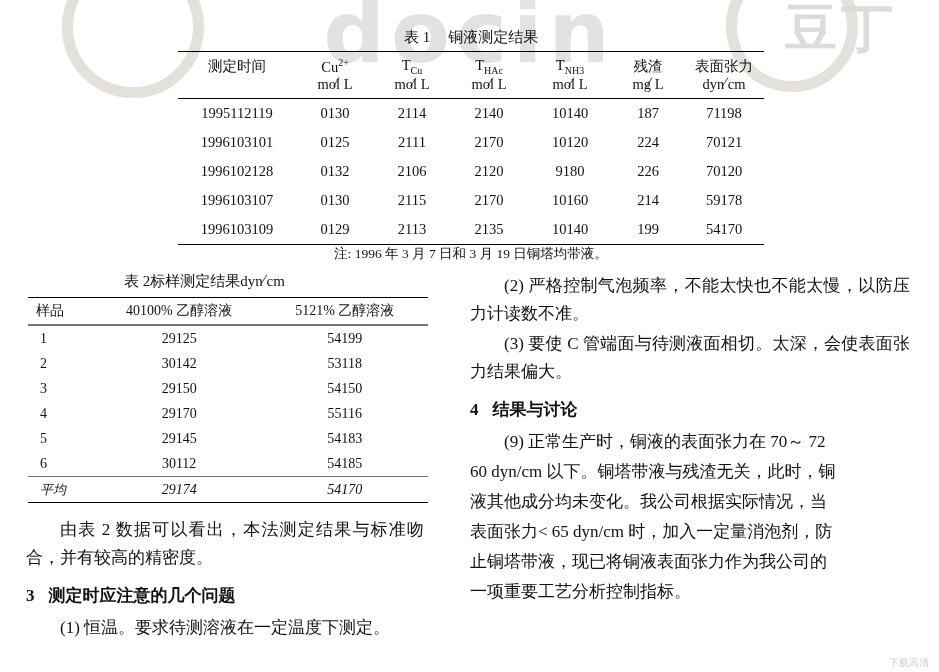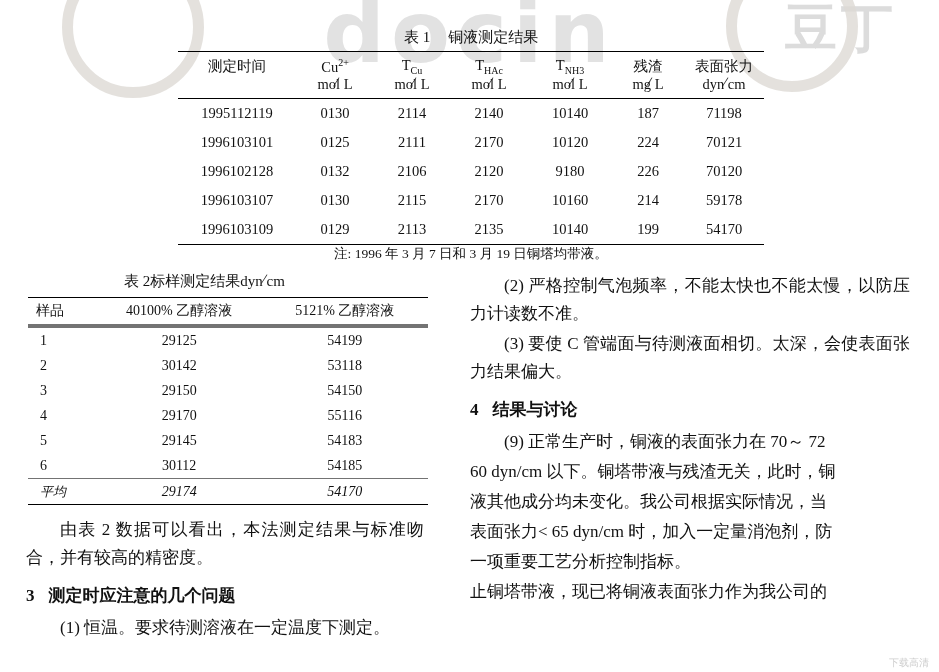--- a/index.html
+++ b/index.html
@@ -152,21 +152,21 @@
     width: 400px;
   }
   #table2 {
     width: 400px;
     border-top: 1.3px solid #000;
     border-bottom: 1.3px solid #000;
     font-size: 14px;
   }
   #table2 .t2-head td {
     padding: 4px 0 4px 0;
-    border-bottom: 4px solid #737373;
+    border-bottom: 2px solid #737373;
   }
   #table2 .t2-head td.c1 { text-align: left; padding-left: 8px; }
   #table2 tbody td { height: 25px; }
   #table2 tbody td.c1 { text-align: left; padding-left: 12px; }
   #table2 tbody tr.avg td { border-top: 1px solid #737373; font-style: italic; }
   #table2 tbody tr.avg td.c1 { font-size: 13px; }
 
   
   .col {
     position: absolute;
@@ -356,19 +356,19 @@
   <div class="col" id="right-col">
     <p class="p ind">(2) 严格控制气泡频率，不能太快也不能太慢，以防压力计读数不准。</p>
     <p class="p ind">(3) 要使 C 管端面与待测液面相切。太深，会使表面张力结果偏大。</p>
     <p class="heading">
       <span class="hnum">4</span><span>结果与讨论</span>
     </p>
     <p class="p ind nowrap">(9) 正常生产时，铜液的表面张力在 70～ 72</p>
     <p class="p nowrap">60 dyn/cm 以下。铜塔带液与残渣无关，此时，铜</p>
     <p class="p nowrap">液其他成分均未变化。我公司根据实际情况，当</p>
     <p class="p nowrap">表面张力&lt; 65 dyn/cm 时，加入一定量消泡剂，防</p>
+    <p class="p nowrap">止铜塔带液，现已将铜液表面张力作为我公司的</p>
     <p class="p nowrap">一项重要工艺分析控制指标。</p>
-    <p class="p nowrap">止铜塔带液，现已将铜液表面张力作为我公司的</p>
   </div>
 
   <div class="footer-note">下载高清</div>
 
 </div>
 
 </body></html>

